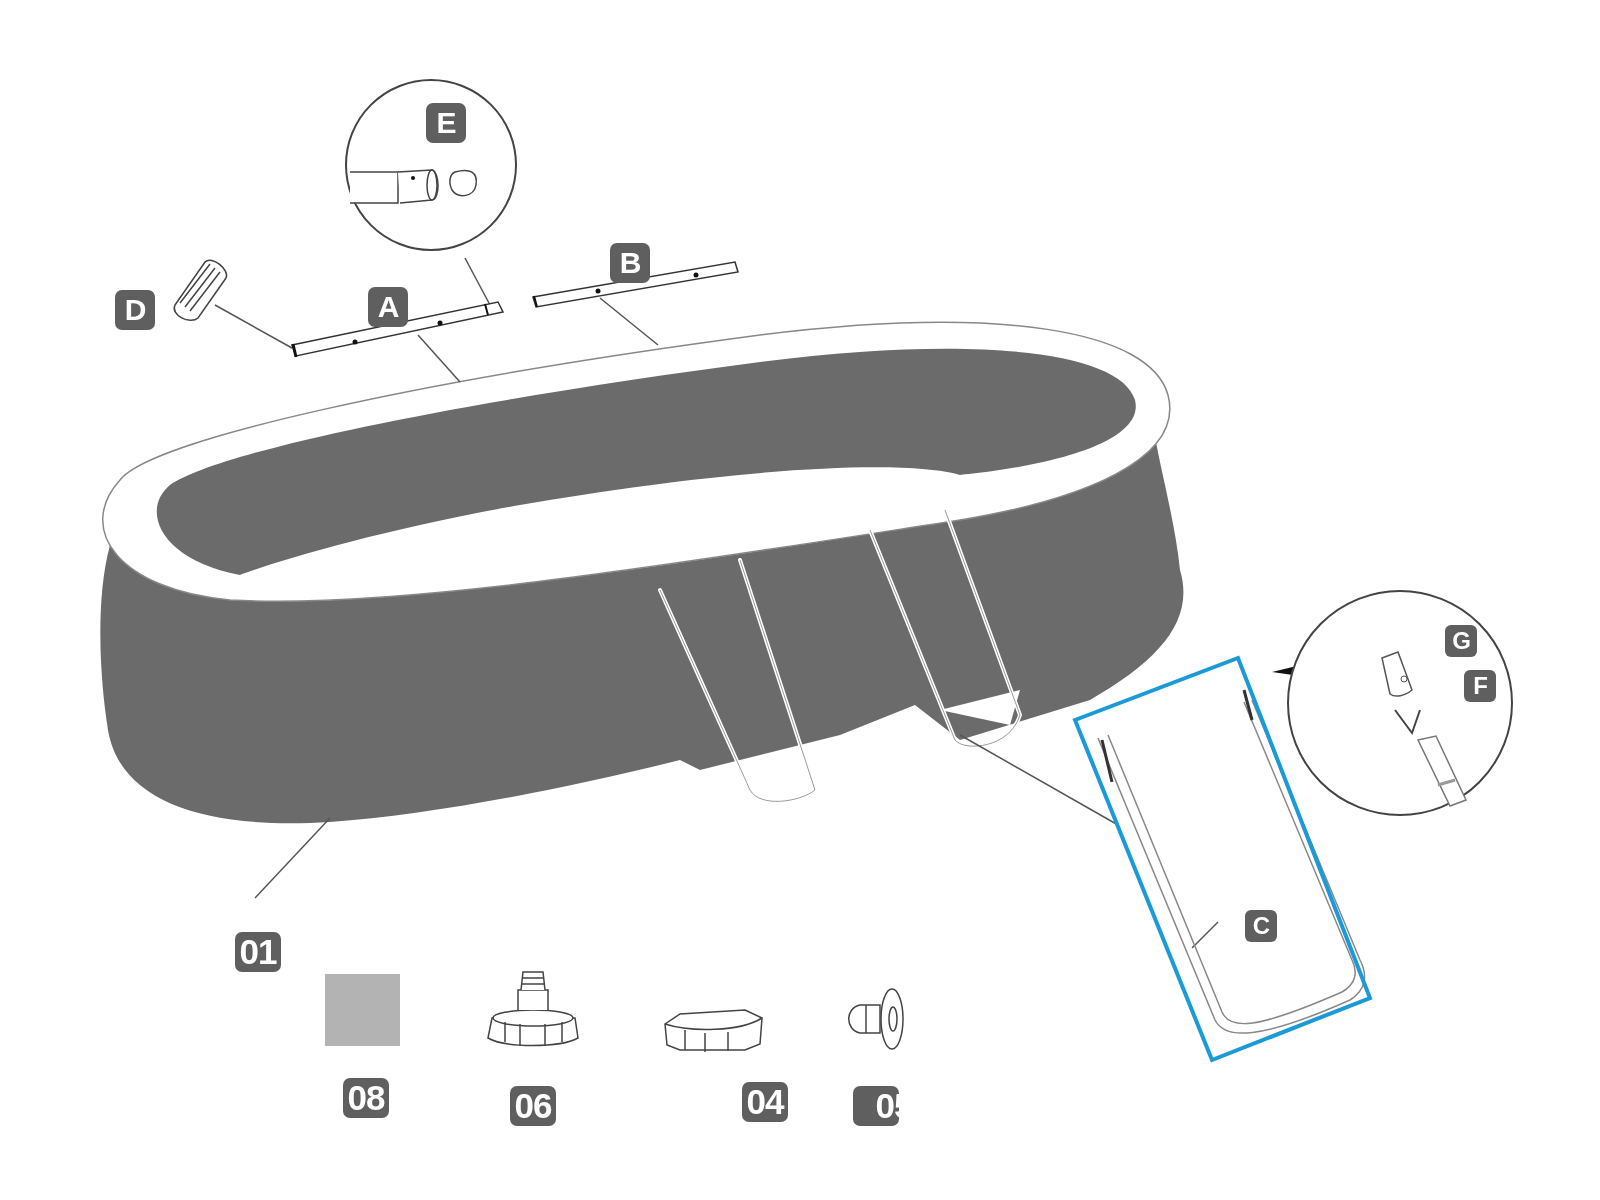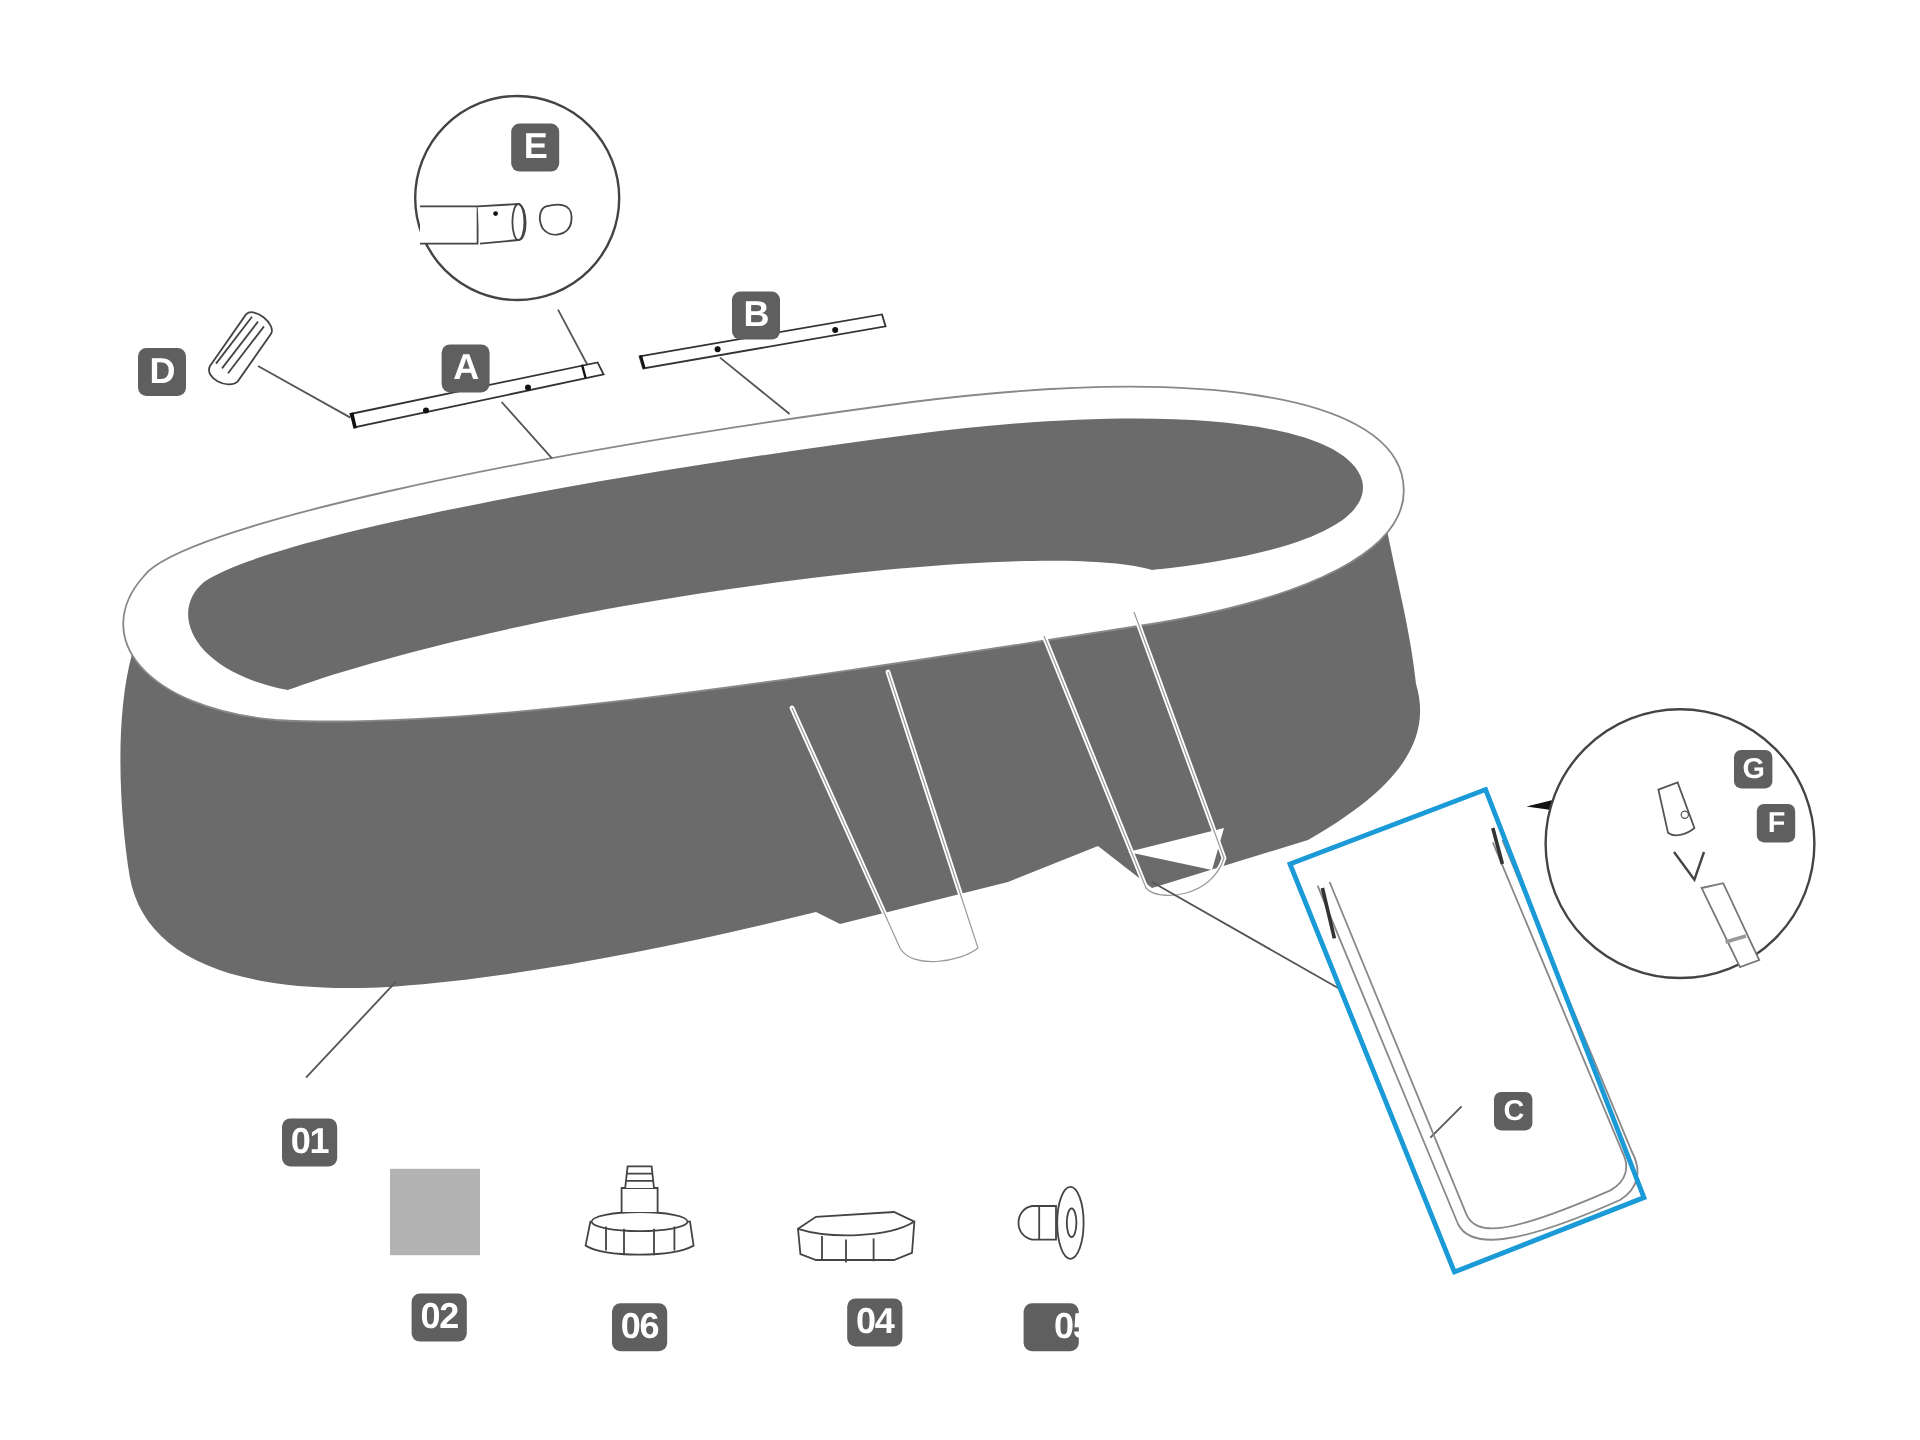--- a/index.html
+++ b/index.html
@@ -6,21 +6,21 @@
     body { width: 1600px; height: 1200px; position: relative; overflow: hidden;
            font-family: "Liberation Sans", sans-serif; }
     #stage { position: absolute; left: 0; top: 0; width: 1600px; height: 1200px; }
     .label {
       position: absolute; background: #5f5f5f; color: #ffffff; border-radius: 7px;
       font-weight: bold; font-family: "Liberation Sans", sans-serif;
       display: flex; align-items: center; justify-content: center;
       box-sizing: border-box; letter-spacing: -1px;
     }
     .label.letter { width: 40px; height: 40px; font-size: 30px; }
-    .label.num { width: 46px; height: 40px; font-size: 30px; }
+    .label.num { width: 46px; height: 40px; font-size: 35px; }
     .label.small { width: 32px; height: 32px; font-size: 24px; border-radius: 6px; }
   </style>
 </head>
 <body>
 
 <div id="stage">
   <svg width="1600" height="1200" viewBox="0 0 1600 1200" xmlns="http://www.w3.org/2000/svg">
 
     <g>
 
@@ -142,17 +142,17 @@
 
   
   <div class="label letter" style="left:426px; top:103px;">E</div>
   <div class="label letter" style="left:368px; top:287px;">A</div>
   <div class="label letter" style="left:610px; top:243px;">B</div>
   <div class="label letter" style="left:115px; top:290px;">D</div>
   <div class="label small" style="left:1445px; top:625px;">G</div>
   <div class="label small" style="left:1464px; top:670px;">F</div>
   <div class="label small" style="left:1245px; top:910px;">C</div>
   <div class="label num" style="left:235px; top:932px;">01</div>
-  <div class="label num" style="left:343px; top:1078px;">02</div>
+  <div class="label num" style="left:343px; top:1078px;">08</div>
   <div class="label num" style="left:510px; top:1086px;">06</div>
-  <div class="label num" style="left:706px; top:1082px;">04</div>
+  <div class="label num" style="left:742px; top:1082px;">04</div>
   <div class="label num" style="left:853px; top:1086px;padding-left:36px;">05</div>
 </div>
 
 </body></html>

